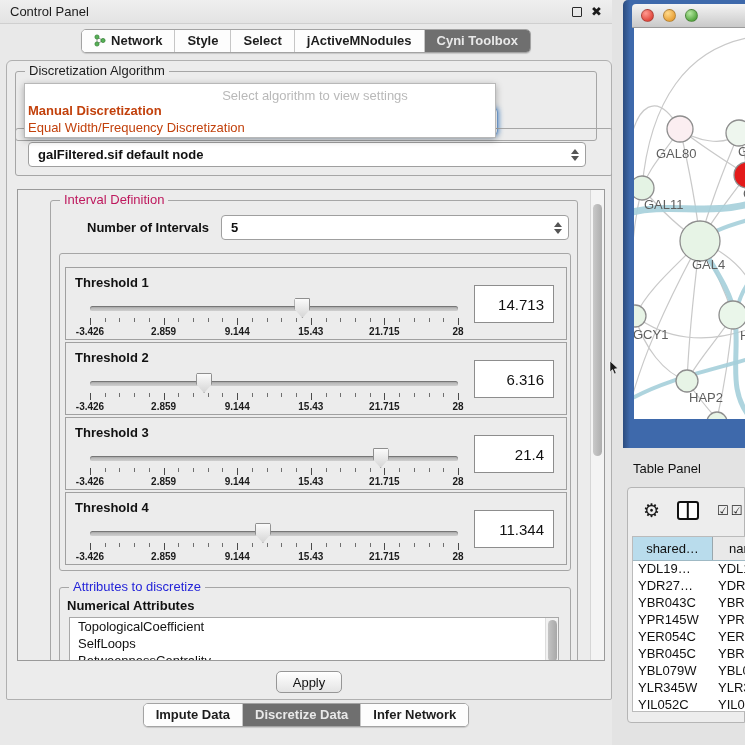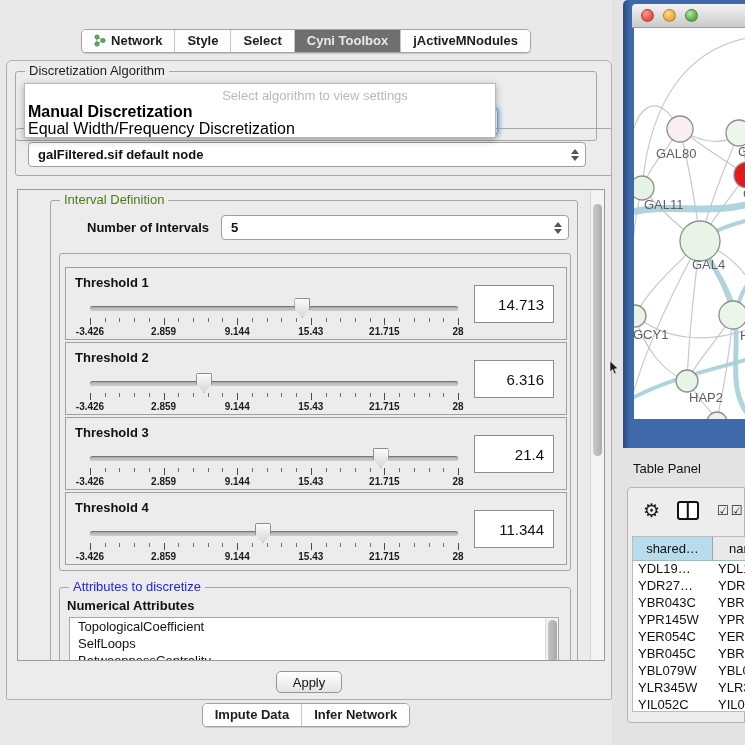--- a/index.html
+++ b/index.html
@@ -29,39 +29,39 @@
   .neticon { display:inline-block; width:12px; height:13px; }
 
   
   #outer-panel { position:absolute; left:6px; top:60px; width:606px; height:640px;
     background:#ececec; border:1px solid #b0b0b0; border-radius:6px 6px 2px 2px; }
 
   .group { position:absolute; border:1px solid #a6a6a6; border-radius:3px; }
   .group-title { position:absolute; top:-8px; left:9px; background:#ececec; padding:0 4px;
     font-size:13px; line-height:14px; white-space:nowrap; }
   .gt-black { color:#1c1c1c; }
-  .gt-green { color:#4d7c0f; }
+  .gt-green { color:#be185d; }
   .gt-blue  { color:#2424d8; }
 
   .combo { background:#ffffff; border:1px solid #9f9f9f; border-radius:4px;
     display:flex; align-items:center; font-size:13px; color:#111; padding:0 6px 0 9px; }
   .combo .val { flex:1; overflow:hidden; white-space:nowrap;font-weight:bold; }
   .stepper { display:flex; flex-direction:column; gap:2px; align-items:center; padding-left:6px; }
   .stepper .up    { width:0; height:0; border-left:4px solid transparent; border-right:4px solid transparent; border-bottom:5px solid #555; }
   .stepper .down  { width:0; height:0; border-left:4px solid transparent; border-right:4px solid transparent; border-top:5px solid #555; }
 
   
   #algo-group { left:8px; top:10px; width:582px; height:70px; }
   #algo-combo { position:absolute; left:14px; top:36px; width:468px; height:27px;
     border:1px solid #76a3d7; box-shadow:0 0 5px 1px rgba(92,152,219,.85); }
   #algo-popup { position:absolute; left:17px; top:22px; width:472px; height:55px; background:#ffffff;
     border:1px solid #b8b8b8; box-shadow:0 2px 7px rgba(0,0,0,.3); z-index:40; }
   #popup-placeholder { position:absolute; top:4px; left:0; width:100%; text-align:center;
     padding-left:110px; font-size:13px; color:#b9b9b9; }
-  .popup-opt { position:absolute; left:3px; font-size:16px; color:#000000; white-space:nowrap; }
+  .popup-opt { position:absolute; left:3px; font-size:13px; color:#c2410c; white-space:nowrap; }
 
   
   #tabledata-group { left:8px; top:67px; width:598px; height:48px; }
   #tabledata-combo { position:absolute; left:12px; top:13px; width:558px; height:25px; }
 
   
   #viewport { position:absolute; left:10px; top:128px; width:588px; height:472px;
     border:1px solid #9a9a9a; background:#ececec; overflow:hidden; }
   #vp-scrollbar { position:absolute; right:0; top:0; width:14px; height:100%;
     background:#f4f4f4; border-left:1px solid #d6d6d6; }
@@ -140,45 +140,52 @@
   .trow { display:flex; height:17px; background:#fff; }
   .td { font-size:13px; color:#111; overflow:hidden; white-space:nowrap; padding-left:5px; }
 
   #cursor { position:absolute; left:609px; top:361px; width:10px; height:14px; z-index:60; }
 </style>
 </head>
 <body>
 
 <div id="control-panel">
 
+  <div id="cp-titlebar">
+    <div id="cp-title">Control Panel</div>
+    <div id="cp-buttons">
+      <div id="float-btn"></div>
+      <div id="close-btn">✖</div>
+    </div>
+  </div>
 
   <div id="top-tabbar" class="tabbar">
     <div id="top-tabs" class="tabgroup">
         <div class="tab">
           <span class="neticon"><svg width="12" height="13" viewBox="0 0 12 13">
               <line x1="3" y1="3" x2="9" y2="6.5" stroke="#9a9a9a" stroke-width="1"></line>
               <line x1="3" y1="10" x2="9" y2="6.5" stroke="#9a9a9a" stroke-width="1"></line>
               <line x1="3" y1="3" x2="3" y2="10" stroke="#9a9a9a" stroke-width="1"></line>
               <circle cx="3" cy="3" r="2.1" fill="#56b056" stroke="#2e7d2e" stroke-width=".7"></circle>
               <circle cx="3" cy="10" r="2.1" fill="#56b056" stroke="#2e7d2e" stroke-width=".7"></circle>
               <circle cx="9" cy="6.5" r="2.1" fill="#56b056" stroke="#2e7d2e" stroke-width=".7"></circle>
             </svg></span>
           <span>Network</span>
         </div>
         <div class="tab">
           <span>Style</span>
         </div>
         <div class="tab">
           <span>Select</span>
         </div>
+        <div class="tab">
+          <span>jActiveMNodules</span>
+        </div>
         <div class="tab sel">
           <span>Cyni Toolbox</span>
-        </div>
-        <div class="tab">
-          <span>jActiveMNodules</span>
         </div>
       </div>
   </div>
 
   <div id="outer-panel">
 
     <div id="algo-group" class="group">
       <div class="group-title gt-black">Discretization Algorithm</div>
       <div id="algo-combo" class="combo">
         <span class="val"></span>
@@ -423,20 +430,23 @@
         </div>
     </div>
 
     <div id="apply-btn">Apply</div>
   </div>
 
   <div id="bottom-tabbar" class="tabbar">
     <div id="bottom-tabs" class="tabgroup">
         <div class="tab">
           <span>Impute Data</span>
+        </div>
+        <div class="tab sel">
+          <span>Discretize Data</span>
         </div>
         <div class="tab">
           <span>Infer Network</span>
         </div>
       </div>
   </div>
 </div>
 
 <div id="right-area">
 

